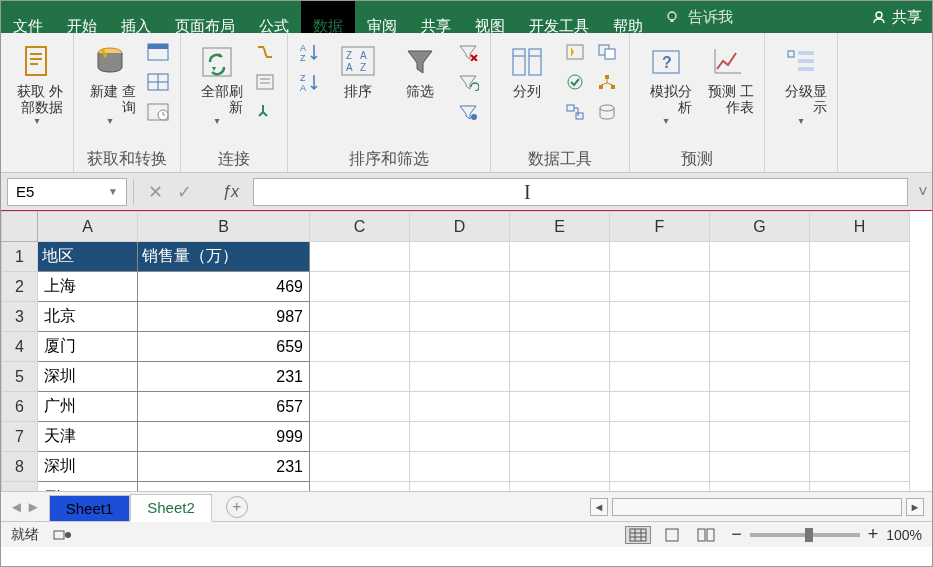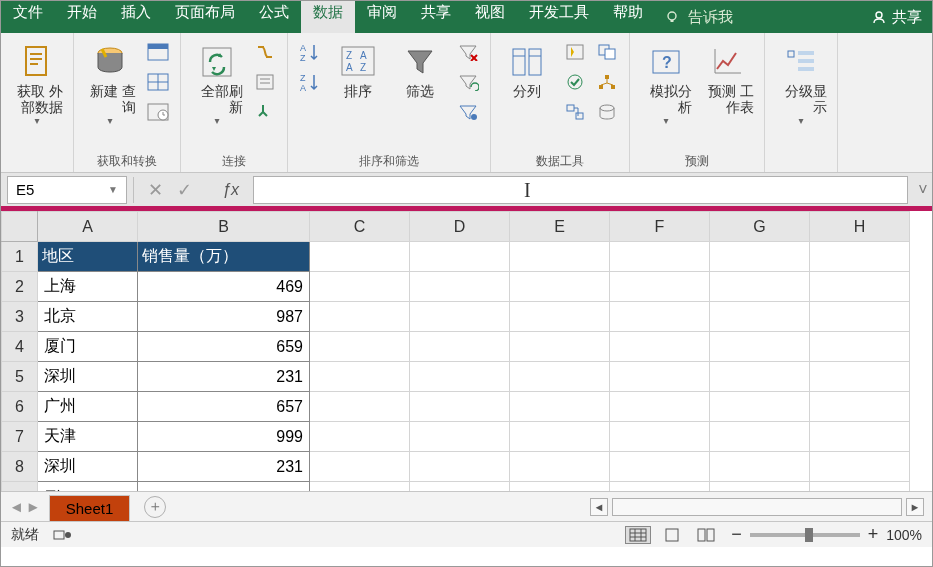--- a/index.html
+++ b/index.html
@@ -1,39 +1,39 @@
 <!DOCTYPE html>
 <html><head>
 <meta charset="utf-8">
 <style>
 * { margin: 0; padding: 0; box-sizing: border-box; font-family: "Microsoft YaHei", "SimSun", sans-serif; }
 body { width: 933px; height: 567px; background: #fff; overflow: hidden; border: 1px solid #999; }
 
 
 .menubar { background: #217346; height: 32px; display: flex; align-items: stretch; color: #fff; font-size: 15px; }
-.menubar .tab { padding: 2px 12px; cursor: pointer; white-space: nowrap; }
-.menubar .tab.active { background: #e5e5e5; color: #217346; }
+.menubar .tab { padding: 16px 12px; cursor: pointer; white-space: nowrap; }
+.menubar .tab.active { background: #000000; color: #217346; }
 .menubar .spacer { flex: 1; }
 .menubar .tell { display: flex; align-items: center; gap: 9px; padding: 0 10px; color: #d9ead3; }
 .menubar .share { display: flex; align-items: center; gap: 6px; padding: 0 10px; }
 
 
 .ribbon { background: #f1f1f1; height: 140px; border-bottom: 1px solid #c6c6c6; display: flex; }
 .group { border-right: 1px solid #d4d4d4; padding: 6px 8px 2px; display: flex; flex-direction: column; align-items: center; }
 .group-body { display: flex; gap: 6px; align-items: flex-start; flex: 1; }
-.group-label { font-size: 12px; color: #555; margin-top: 2px; text-align: center; }
+.group-label { font-size: 16px; color: #555; margin-top: 2px; text-align: center; }
 .bigbtn { display: flex; flex-direction: column; align-items: center; justify-content: flex-start; width: 56px; padding: 4px 2px; cursor: pointer; }
 .bigbtn .ico { width: 38px; height: 38px; display: flex; align-items: center; justify-content: center; }
 .bigbtn .lbl { font-size: 14px; text-align: right; line-height: 1.15; margin-top: 2px; color: #333; }
 .bigbtn .dd { font-size: 10px; color: #666; }
 .smallstack { display: flex; flex-direction: column; gap: 4px; justify-content: center; }
 .smallbtn { width: 28px; height: 26px; display: flex; align-items: center; justify-content: center; cursor: pointer; }
 
 
-.fbar { height: 38px; background: #e6e6e6; border-bottom: 5px solid #be185d; display: flex; align-items: center; }
+.fbar { height: 38px; background: #e6e6e6; border-bottom: 1px solid #be185d; display: flex; align-items: center; }
 .namebox { width: 120px; height: 28px; background: #fff; border: 1px solid #b0b0b0; margin: 0 6px; font-size: 15px; padding: 2px 8px; display: flex; align-items: center; justify-content: space-between; }
 .namebox .dd { color: #777; font-size: 10px; }
 .fbar-btns { display: flex; gap: 14px; padding: 0 14px; color: #999; align-items: center; }
 .fx { font-style: italic; color: #555; margin-left: 16px; }
 .formula-input { flex: 1; height: 28px; background: #fff; border: 1px solid #b0b0b0; margin-right: 6px; position: relative; }
 .cursor-mark { position: absolute; left: 270px; top: 2px; font-size: 20px; color: #333; font-family: serif; }
 .fbar-expand { width: 18px; display: flex; align-items: center; justify-content: center; color: #777; }
 
 
 .gridwrap { height: 280px; overflow: hidden; background: #fff; position: relative; }
@@ -48,21 +48,21 @@
 td.hdrcell { background: #1f4e78; color: #fff; font-weight: normal; padding-left: 4px; border: 1px solid #888 !important; }
 td.datacell { border: 1px solid #888 !important; padding: 0 6px; color: #000; }
 td.left { text-align: left; }
 td.right { text-align: right; }
 td.empty { }
 
 
 .tabsbar { height: 30px; background: #f3f3f3; display: flex; align-items: center; border-top: 1px solid #c6c6c6; font-size: 15px; }
 .tabsbar .navbtns { display: flex; gap: 2px; padding: 0 8px; color: #999; }
 .tabsbar .navbtns span { cursor: pointer; }
-.sheet-tab { padding: 4px 16px; border: 1px solid #c6c6c6; border-bottom: none; background: #c2410c; cursor: pointer; margin-top: 2px; }
+.sheet-tab { padding: 4px 16px; border: 1px solid #c6c6c6; border-bottom: none; background: #1d4ed8; cursor: pointer; margin-top: 2px; }
 .sheet-tab.active { background: #fff; color: #217346; border-bottom: 2px solid #fff; font-weight: 500; }
 .addsheet { margin-left: 14px; width: 22px; height: 22px; border: 1px solid #b0b0b0; border-radius: 50%; display: flex; align-items: center; justify-content: center; color: #777; cursor: pointer; }
 .tabsbar .spacer2 { flex: 1; }
 .tabsbar .hscroll { display: flex; align-items: center; gap: 4px; padding-right: 8px; }
 .tabsbar .hscroll .track { width: 290px; height: 18px; border: 1px solid #b0b0b0; background: #f8f8f8; }
 .tabsbar .hscroll .arrow { width: 18px; height: 18px; border: 1px solid #b0b0b0; display: flex; align-items: center; justify-content: center; color: #555; font-size: 11px; background: #f8f8f8; cursor: pointer; }
 
 
 .status { height: 26px; border-top: 1px solid #c6c6c6; background: #f3f3f3; display: flex; align-items: center; font-size: 14px; padding: 8px 10px; color: #333; }
 .status .spacer3 { flex: 1; }
@@ -520,20 +520,21 @@
     </tbody>
   </table>
 </div>
 
 <div class="tabsbar">
   <div class="navbtns">
     <span>◄</span>
     <span>►</span>
   </div>
   <div class="sheet-tab">Sheet1</div>
+  <div class="sheet-tab active">Sheet2</div>
   <div class="addsheet">＋</div>
   <div class="spacer2"></div>
   <div class="hscroll">
     <div class="arrow">◄</div>
     <div class="track"></div>
     <div class="arrow">►</div>
   </div>
 </div>
 
 <div class="status">

